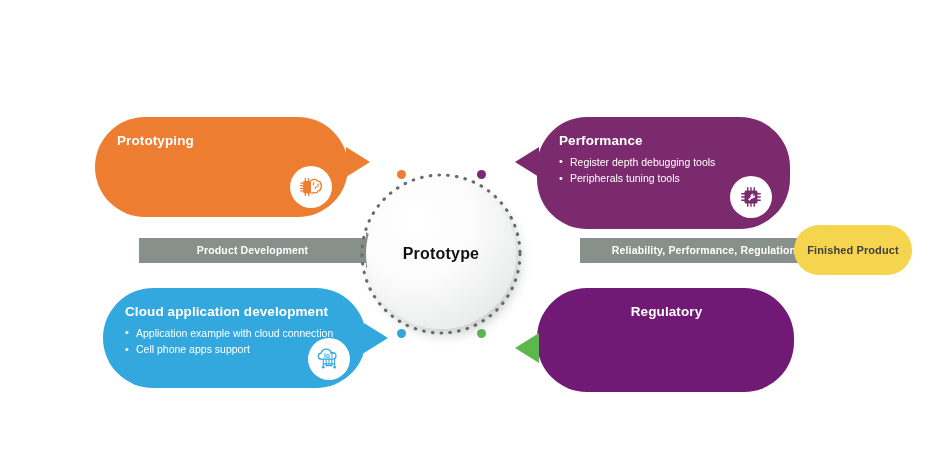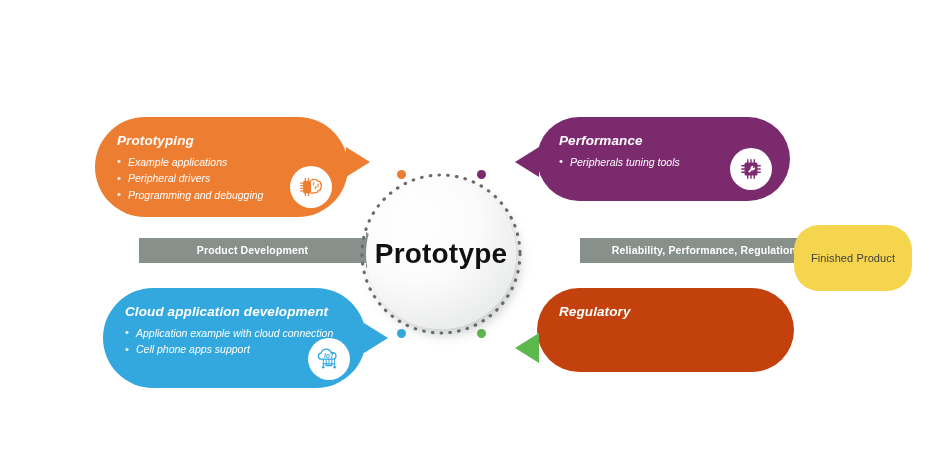--- a/index.html
+++ b/index.html
@@ -17,21 +17,20 @@
     background: #ffffff;
     overflow: hidden;
   }
 
   
   .bubble {
     position: absolute;
     box-sizing: border-box;
     padding: 16px 20px 10px 22px;
     color: #ffffff;
-    font-style: italic;
   }
   .bubble .b-title {
     font-size: 13.5px;
     font-weight: bold;
     letter-spacing: .1px;
     margin: 0 0 5px 0;
     line-height: 1.15;
   }
   .bubble ul {
     margin: 0;
@@ -79,35 +78,36 @@
     border-radius: 50px;
   }
   #bubble-cloud .tail {
     right: -22px; top: 35px;
     border-top: 15px solid transparent;
     border-bottom: 15px solid transparent;
     border-left: 24px solid #33A8DF;
   }
 
   #bubble-performance {
-    left: 537px; top: 117px; width: 253px; height: 84px;
+    left: 537px; top: 117px; width: 253px; height: 112px;
     background: #7C2A6E;
     border-radius: 50px;
   }
   #bubble-performance .tail {
     left: -22px; top: 30px;
     border-top: 15px solid transparent;
     border-bottom: 15px solid transparent;
     border-right: 24px solid #7C2A6E;
   }
 
   #bubble-regulatory {
-    left: 537px; top: 288px; width: 257px; height: 84px;
-    background: #c2410c;
+    left: 537px; top: 288px; width: 257px; height: 104px;
+    background: #701a75;
     border-radius: 50px;
+    text-align: center;
   }
   #bubble-regulatory .tail {
     left: -22px; top: 45px;
     border-top: 15px solid transparent;
     border-bottom: 15px solid transparent;
     border-right: 24px solid #5CB84C;
   }
 
   
   .icon-badge {
@@ -155,29 +155,29 @@
   }
   #arrow-left  { left: 92px;  top: 232px; }
   #arrow-left  .shaft { width: 227px; }
   #arrow-right { left: 533px; top: 232px; }
   #arrow-right .shaft { width: 248px; }
 
   
   #finished-product {
     position: absolute;
     left: 794px; top: 225px;
-    width: 118px; height: 66px;
+    width: 118px; height: 50px;
     background: #F5D44E;
     border-radius: 25px;
     display: flex;
     align-items: center;
     justify-content: center;
     color: #3f3f3f;
     font-size: 11px;
-    font-weight: normal;
+    font-weight: bold;
     letter-spacing: .1px;
   }
 
   
   #center-group {
     position: absolute;
     left: 347px; top: 160px;
     width: 188px; height: 188px;
   }
   #dotted-ring {
@@ -190,21 +190,21 @@
     left: 19px; top: 19px;
     width: 150px; height: 150px;
     border-radius: 50%;
     background: radial-gradient(circle at 33% 28%, #ffffff 0%, #fbfbfb 42%, #eceded 74%, #e2e3e4 100%);
     box-shadow: 4px 6px 11px rgba(90,95,100,0.30);
     display: flex;
     align-items: center;
     justify-content: center;
   }
   #proto-label {
-    font-size: 28px;
+    font-size: 16px;
     font-weight: bold;
     color: #111111;
     letter-spacing: .2px;
   }
   .ring-dot {
     position: absolute;
     width: 9px; height: 9px;
     border-radius: 50%;
   }
   #ring-dot-tl { left: 50px;  top: 10px; }
@@ -212,25 +212,20 @@
   #ring-dot-bl { left: 50px;  top: 169px; }
   #ring-dot-br { left: 130px; top: 169px; }
 </style>
 </head>
 <body>
 
 <div id="canvas">
 
   <div class="bubble" id="bubble-prototyping">
     <div class="b-title">Prototyping</div>
-    <ul>
-      <li>Example applications</li>
-      <li>Peripheral drivers</li>
-      <li>Programming and debugging</li>
-    </ul>
     <div class="tail"></div>
     <div class="icon-badge" id="icon-prototyping">
       <svg width="28" height="28" viewBox="0 0 32 32" aria-hidden="true">
 
         <rect x="7" y="9" width="9" height="14" rx="1.2" fill="#ED7D31"></rect>
 
         <g stroke="#ED7D31" stroke-width="1.5" stroke-linecap="round">
           <line x1="4.2" y1="11.5" x2="7" y2="11.5"></line>
           <line x1="4.2" y1="14.5" x2="7" y2="14.5"></line>
           <line x1="4.2" y1="17.5" x2="7" y2="17.5"></line>
@@ -243,20 +238,21 @@
 
         <path d="M16 8.6c2.6-2.2 6.4-1.6 7.8.6 2.3-.2 3.6 1.6 3.1 3.2 1.5 1 1.5 3.2.2 4.2.6 1.9-.9 3.7-2.8 3.6-.6 2.1-3.2 3.1-5.2 2.1-1 .9-2.4 1-3.1.6" fill="none" stroke="#ED7D31" stroke-width="1.5" stroke-linejoin="round" stroke-linecap="round"></path>
         <path d="M19.6 11.2c-1.1.5-1.4 1.8-.6 2.5M22.6 15.6c-1.3.1-2.2 1.1-1.9 2.3M24.4 12.6c-.9.7-.9 1.9 0 2.6" fill="none" stroke="#ED7D31" stroke-width="1.2" stroke-linecap="round"></path>
       </svg>
     </div>
   </div>
 
   <div class="bubble" id="bubble-performance">
     <div class="b-title">Performance</div>
     <ul>
+      <li>Register depth debugging tools</li>
       <li>Peripherals tuning tools</li>
     </ul>
     <div class="tail"></div>
     <div class="icon-badge" id="icon-performance">
       <svg width="26" height="26" viewBox="0 0 32 32" aria-hidden="true">
         <rect x="8" y="8" width="16" height="16" rx="2" fill="#7C2A6E"></rect>
         <g stroke="#7C2A6E" stroke-width="1.7" stroke-linecap="round">
           <line x1="4.6" y1="12" x2="8" y2="12"></line>
           <line x1="4.6" y1="16" x2="8" y2="16"></line>
           <line x1="4.6" y1="20" x2="8" y2="20"></line>

